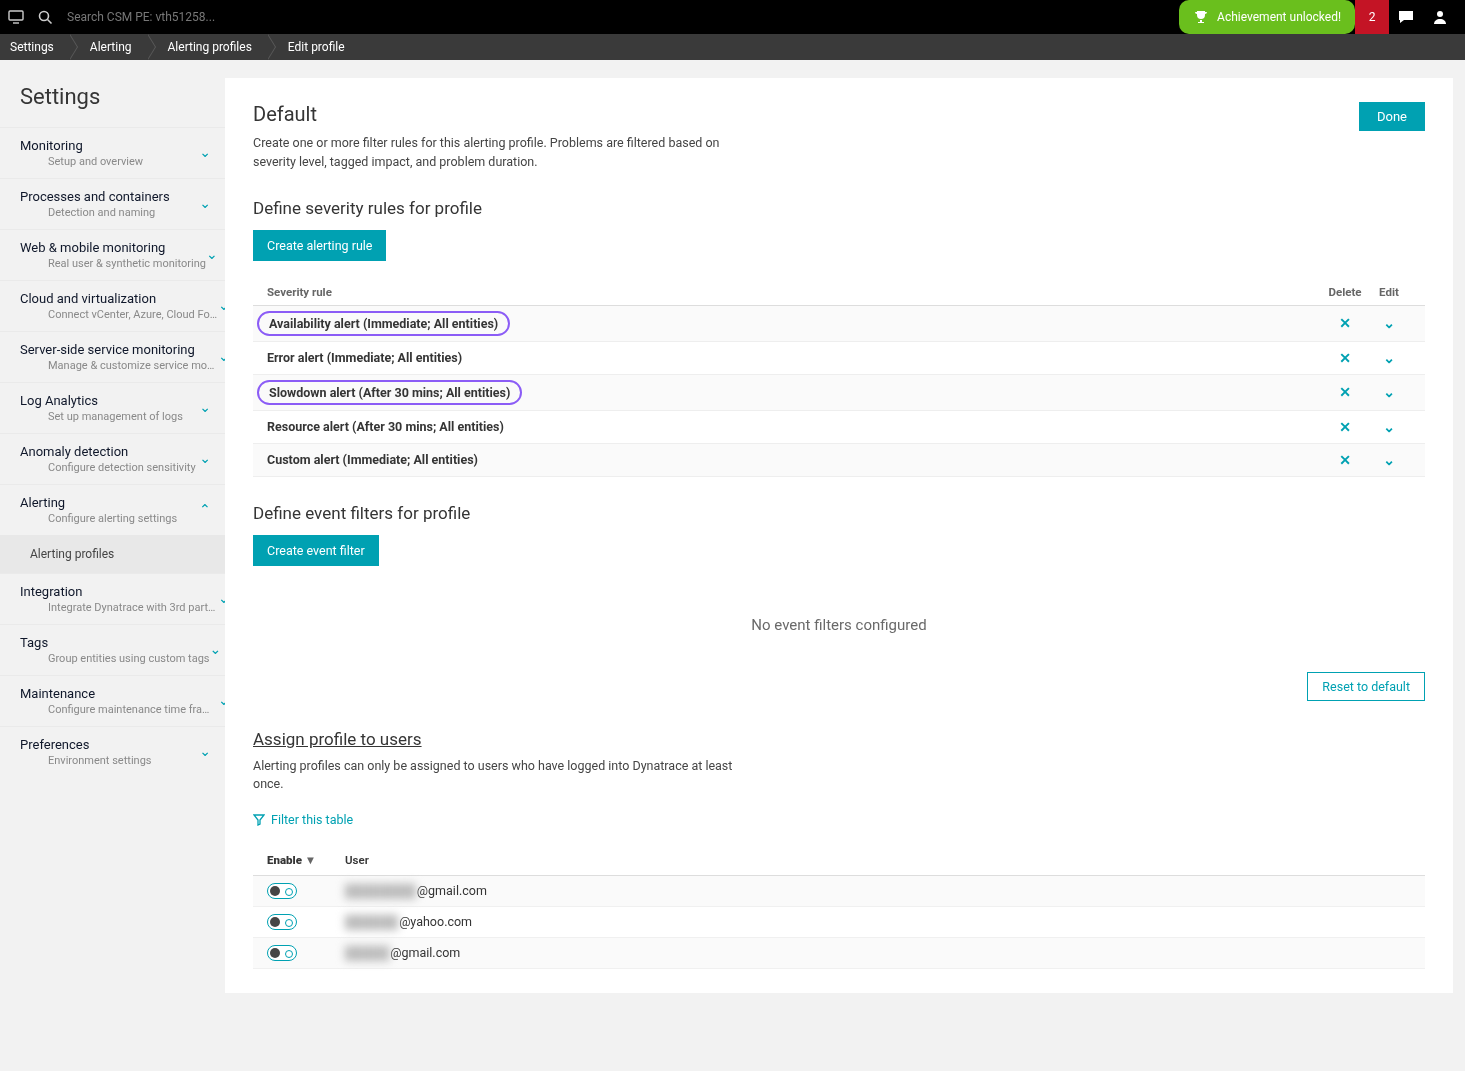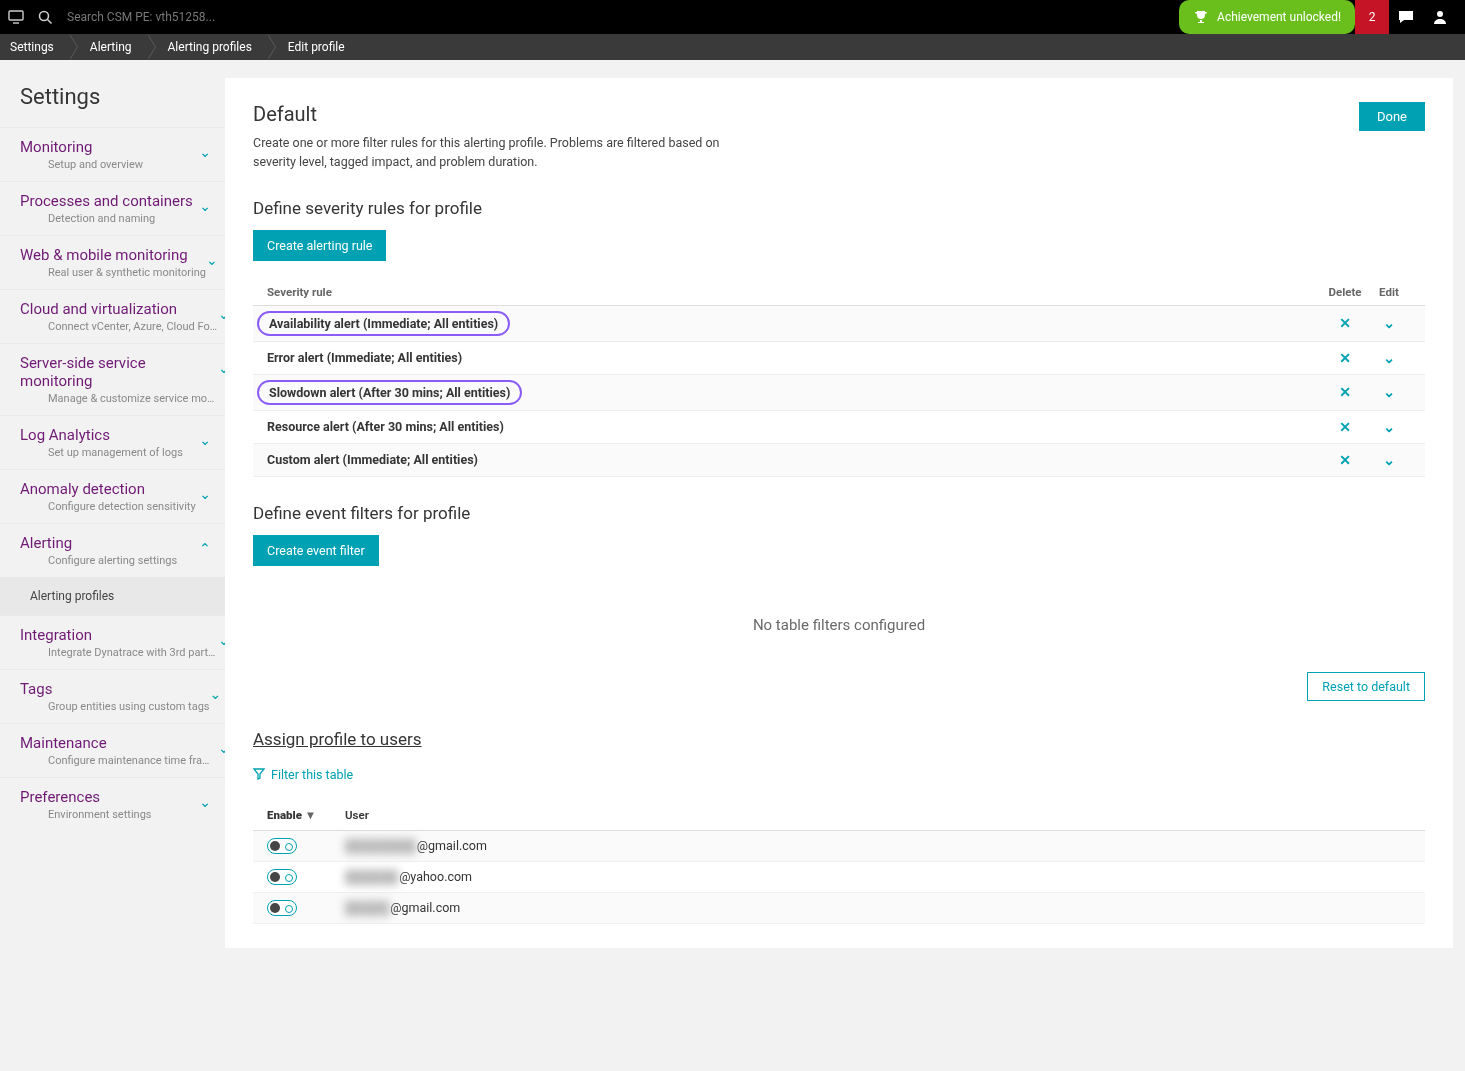--- a/index.html
+++ b/index.html
@@ -19,21 +19,21 @@
   .crumb { position: relative; color: #fff; font-size: 12px; padding: 0 16px 0 20px; height: 100%; display: flex; align-items: center; }
   .crumb:first-child { padding-left: 10px; }
   .crumb::after { content: ""; position: absolute; right: -7px; top: 0; width: 0; height: 0; border-top: 13px solid transparent; border-bottom: 13px solid transparent; border-left: 8px solid #3a3a3a; z-index: 2; }
   .crumb::before { content: ""; position: absolute; right: -8px; top: 0; width: 0; height: 0; border-top: 13px solid transparent; border-bottom: 13px solid transparent; border-left: 8px solid #5a5a5a; z-index: 1; }
   .crumb:last-child::after, .crumb:last-child::before { display: none; }
 
   .layout { display: flex; }
   .sidebar { width: 225px; padding-top: 24px; }
   .sidebar h1 { font-size: 22px; font-weight: 400; padding: 0 20px 18px; color: #353535; }
   .nav-item { border-top: 1px solid #eaeaea; padding: 10px 14px 10px 20px; display: flex; align-items: flex-start; justify-content: space-between; cursor: pointer; }
-  .nav-item .txt .t { font-size: 15px; color: #701a75; }
+  .nav-item .txt .t { font-size: 13px; color: #0f172a; }
   .nav-item .txt .s { font-size: 11px; color: #898989; margin-top: 2px; white-space: nowrap; overflow: hidden; text-overflow: ellipsis; max-width: 170px; margin-left: 28px; }
   .nav-item .chev { color: #00a1b2; font-size: 14px; margin-top: 6px; }
   .nav-item.open .chev { transform: rotate(180deg); }
   .sub-item { background: #e8e8e8; padding: 12px 30px; font-size: 12px; color: #454545; }
 
   .main { flex: 1; background: #fff; margin: 18px 12px 18px 0; padding: 24px 28px; }
   .page-head { display: flex; justify-content: space-between; align-items: flex-start; }
   .page-head h2 { font-size: 20px; font-weight: 400; margin-bottom: 8px; }
   .desc { font-size: 12.5px; color: #454545; line-height: 1.5; max-width: 480px; }
   .section-h { font-size: 17px; font-weight: 400; margin-top: 26px; margin-bottom: 12px; color: #353535; }
@@ -253,26 +253,27 @@
             <div class="col-rule">Custom alert (Immediate; All entities)</div>
             <div class="col-act">✕</div>
             <div class="col-act">⌄</div>
           </div>
         </div>
     </div>
 
     <div class="section-h">Define event filters for profile</div>
     <button class="btn-teal">Create event filter</button>
 
-    <div class="no-filters">No table filters configured</div>
+    <div class="no-filters">No event filters configured</div>
     <div class="reset-row">
       <button class="btn-outline">Reset to default</button>
     </div>
 
     <div class="assign-h">Assign profile to users</div>
+    <div class="desc">Alerting profiles can only be assigned to users who have logged into Dynatrace at least once.</div>
 
     <div class="filter-link">
       <svg width="12" height="12" viewBox="0 0 12 12">
           <path d="M1 1h10L7 6v4l-2 1V6z" fill="none" stroke="#00a1b2" stroke-width="1.3"></path>
         </svg>
       <span>Filter this table</span>
     </div>
 
     <div class="user-head">
       <div class="col-en">

